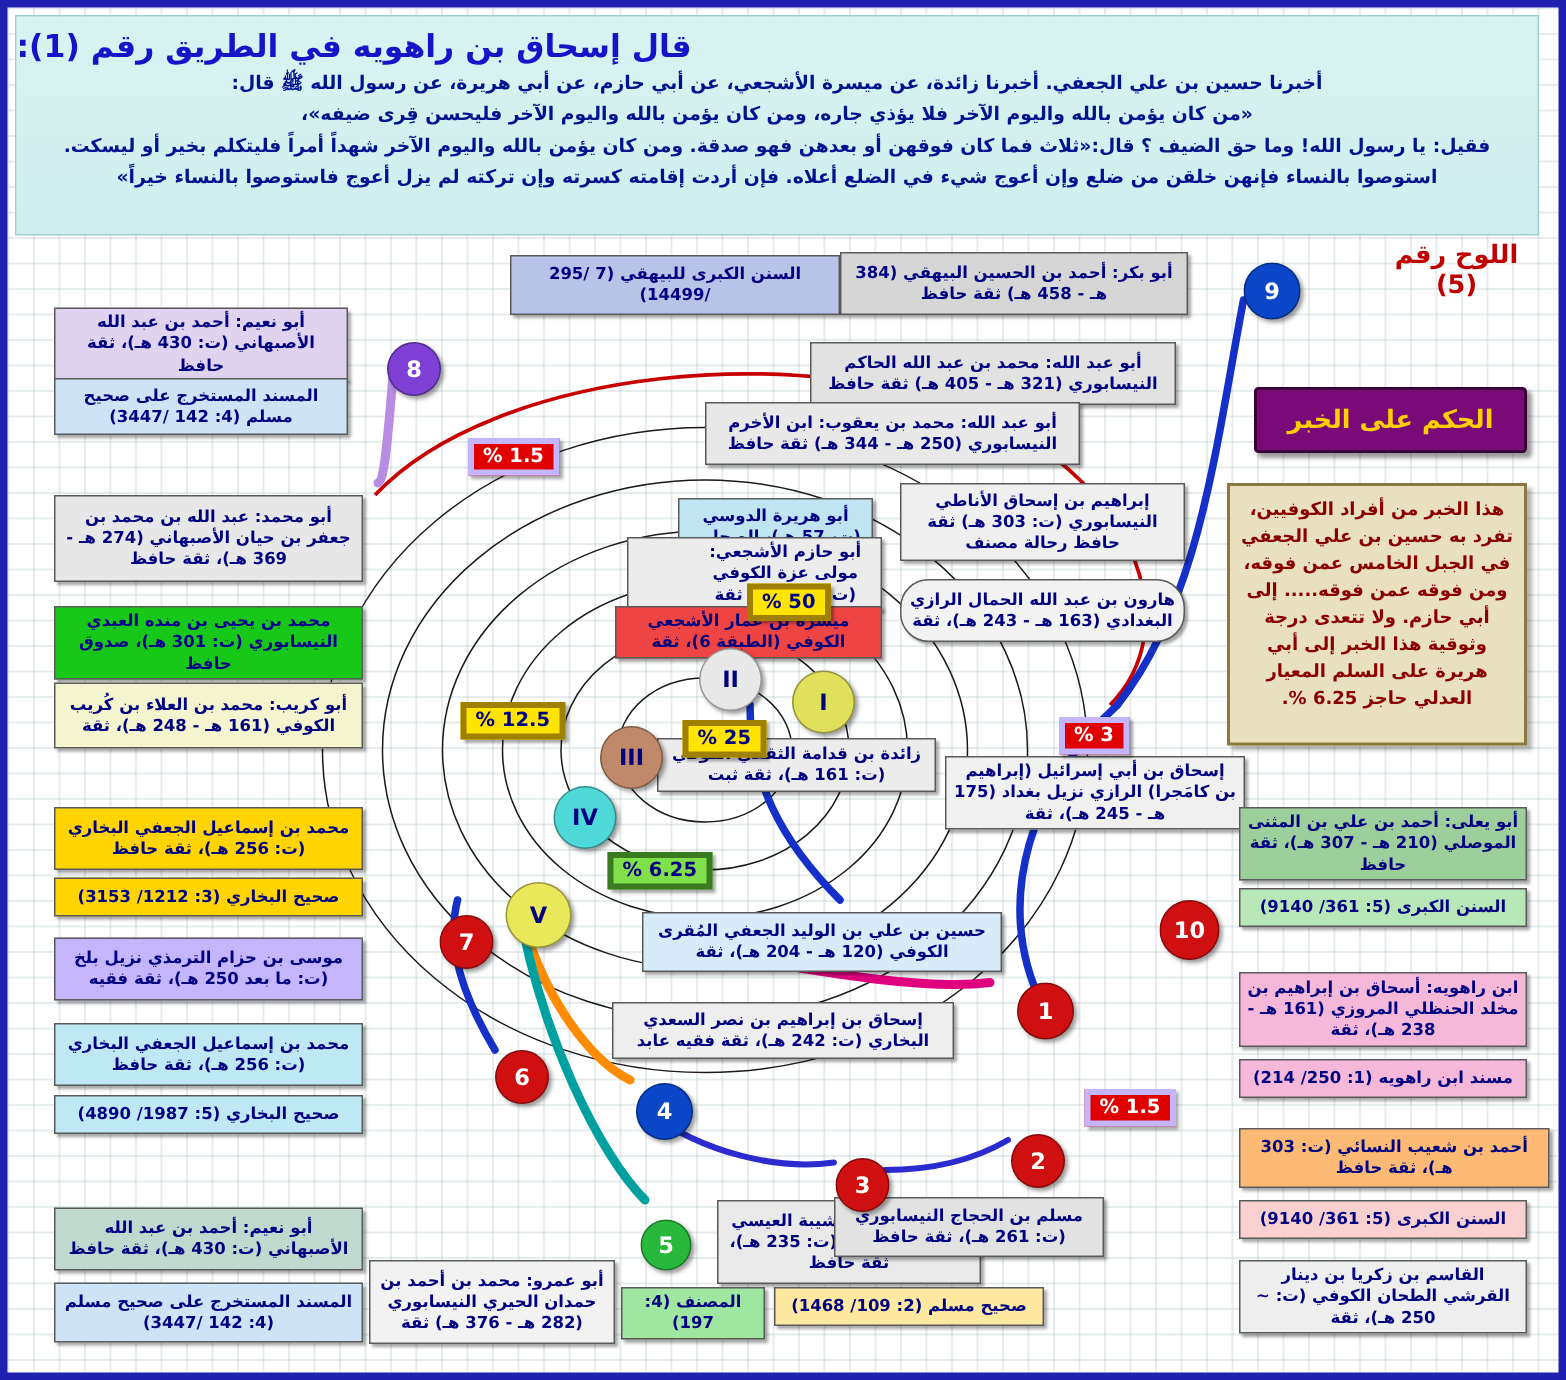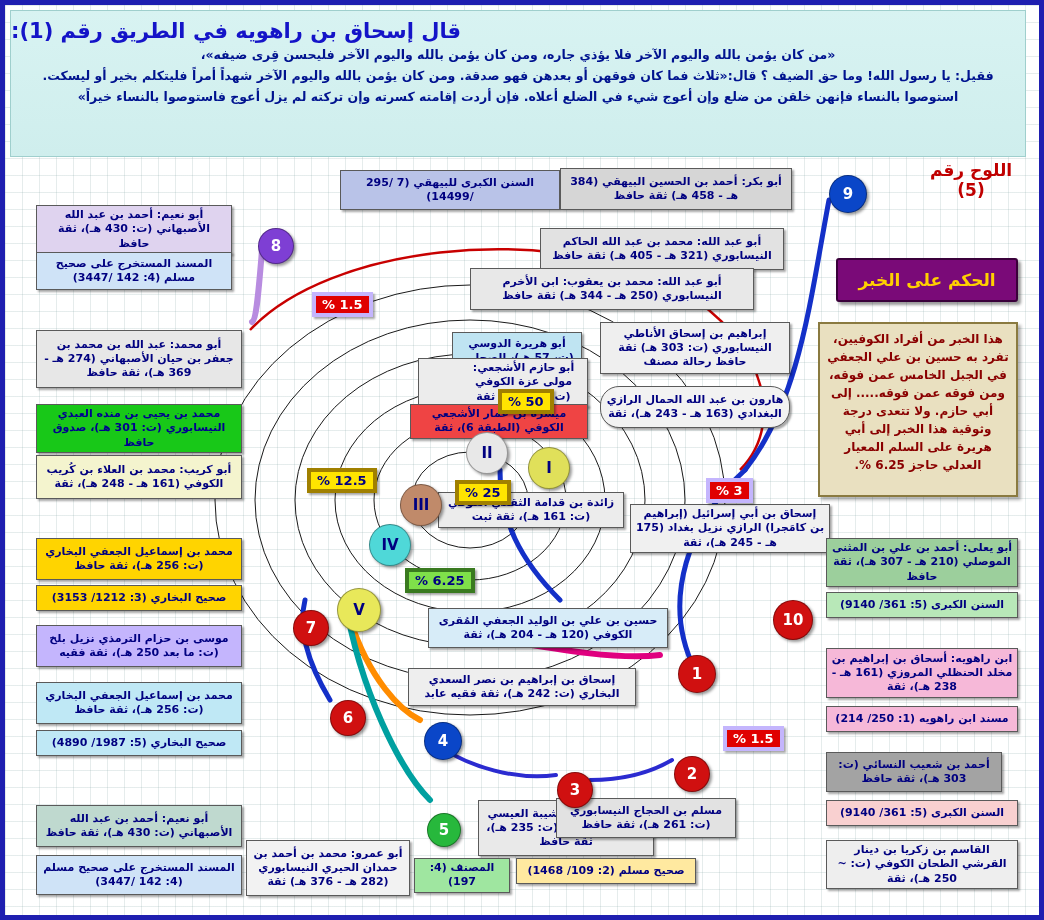--- a/index.html
+++ b/index.html
@@ -69,20 +69,21 @@
       <path d="M262,250 C258,300 256,320 252,322"></path>
     </g>
     <g fill="none" stroke="#2b2bd0" stroke-width="4" stroke-linecap="round">
       <path d="M430,740 C470,770 520,780 556,775"></path>
       <path d="M590,780 C630,780 655,770 672,760"></path>
     </g>
   </svg>
 
   <div class="hdr">
     <div class="title">قال إسحاق بن راهويه في الطريق رقم (1):</div>
+    <p>أخبرنا حسين بن علي الجعفي. أخبرنا زائدة، عن ميسرة الأشجعي، عن أبي حازم، عن أبي هريرة، عن رسول الله ﷺ قال:</p>
     <p>«من كان يؤمن بالله واليوم الآخر فلا يؤذي جاره، ومن كان يؤمن بالله واليوم الآخر فليحسن قِرى ضيفه»،</p>
     <p>فقيل: يا رسول الله! وما حق الضيف ؟ قال:«ثلاث فما كان فوقهن أو بعدهن فهو صدقة. ومن كان يؤمن بالله واليوم الآخر شهداً أمراً فليتكلم بخير أو ليسكت.</p>
     <p>استوصوا بالنساء فإنهن خلقن من ضلع وإن أعوج شيء في الضلع أعلاه. فإن أردت إقامته كسرته وإن تركته لم يزل أعوج فاستوصوا بالنساء خيراً»</p>
   </div>
 
   <div style="position:absolute;left:916px;top:160px;width:110px;color:#c00000;font-weight:bold;font-size:17px;text-align:center;white-space:pre-line;">اللوح رقم
 (5)</div>
 
   <div class="hk">الحكم على الخبر</div>
   <div class="verdict">هذا الخبر من أفراد الكوفيين، تفرد به حسين بن علي الجعفي في الجبل الخامس عمن فوقه، ومن فوقه عمن فوقه..... إلى أبي حازم. ولا تتعدى درجة وثوقية هذا الخبر إلى أبي هريرة على السلم المعيار العدلي حاجز 6.25 %.</div>
@@ -96,41 +97,41 @@
       <div class="box" style="left: 36px; top: 538px; width: 206px; min-height: 42px; background: rgb(255, 212, 0); color: rgb(0, 0, 128); white-space: pre-line; display: flex; align-items: center; justify-content: center;">محمد بن إسماعيل الجعفي البخاري (ت: 256 هـ)، ثقة حافظ</div>
       <div class="box" style="left: 36px; top: 585px; width: 206px; min-height: 26px; background: rgb(255, 212, 0); color: rgb(0, 0, 128); white-space: pre-line; display: flex; align-items: center; justify-content: center;">صحيح البخاري (3: 1212/ 3153)</div>
       <div class="box" style="left: 36px; top: 625px; width: 206px; min-height: 42px; background: #c4b5fd; color: rgb(0, 0, 128); white-space: pre-line; display: flex; align-items: center; justify-content: center;">موسى بن حزام الترمذي نزيل بلخ (ت: ما بعد 250 هـ)، ثقة فقيه</div>
       <div class="box" style="left: 36px; top: 682px; width: 206px; min-height: 42px; background: rgb(191, 232, 245); color: rgb(0, 0, 128); white-space: pre-line; display: flex; align-items: center; justify-content: center;">محمد بن إسماعيل الجعفي البخاري (ت: 256 هـ)، ثقة حافظ</div>
       <div class="box" style="left: 36px; top: 730px; width: 206px; min-height: 26px; background: rgb(191, 232, 245); color: rgb(0, 0, 128); white-space: pre-line; display: flex; align-items: center; justify-content: center;">صحيح البخاري (5: 1987/ 4890)</div>
       <div class="box" style="left: 36px; top: 805px; width: 206px; min-height: 42px; background: rgb(191, 217, 207); color: rgb(0, 0, 128); white-space: pre-line; display: flex; align-items: center; justify-content: center;">أبو نعيم: أحمد بن عبد الله الأصبهاني (ت: 430 هـ)، ثقة حافظ</div>
       <div class="box" style="left: 36px; top: 855px; width: 206px; min-height: 40px; background: rgb(207, 227, 247); color: rgb(0, 0, 128); white-space: pre-line; display: flex; align-items: center; justify-content: center;">المسند المستخرج على صحيح مسلم (4: 142 /3447)</div>
       <div class="box" style="left: 340px; top: 170px; width: 220px; min-height: 40px; background: rgb(185, 195, 232); color: rgb(0, 0, 128); white-space: pre-line; display: flex; align-items: center; justify-content: center;">السنن الكبرى للبيهقي (7 /295 /14499)</div>
       <div class="box" style="left: 560px; top: 168px; width: 232px; min-height: 42px; background: rgb(214, 214, 214); color: rgb(0, 0, 128); white-space: pre-line; display: flex; align-items: center; justify-content: center;">أبو بكر: أحمد بن الحسين البيهقي (384 هـ - 458 هـ) ثقة حافظ</div>
       <div class="box" style="left: 540px; top: 228px; width: 244px; min-height: 42px; background: rgb(226, 226, 226); color: rgb(0, 0, 128); white-space: pre-line; display: flex; align-items: center; justify-content: center;">أبو عبد الله: محمد بن عبد الله الحاكم النيسابوري (321 هـ - 405 هـ) ثقة حافظ</div>
-      <div class="box" style="left: 470px; top: 268px; width: 284px; min-height: 42px; background: rgb(232, 232, 232); color: rgb(0, 0, 128); white-space: pre-line; display: flex; align-items: center; justify-content: center;">أبو عبد الله: محمد بن يعقوب: ابن الأخرم النيسابوري (250 هـ - 344 هـ) ثقة حافظ</div>
+      <div class="box" style="left: 470px; top: 268px; width: 250px; min-height: 42px; background: rgb(232, 232, 232); color: rgb(0, 0, 128); white-space: pre-line; display: flex; align-items: center; justify-content: center;">أبو عبد الله: محمد بن يعقوب: ابن الأخرم النيسابوري (250 هـ - 344 هـ) ثقة حافظ</div>
       <div class="box" style="left: 600px; top: 322px; width: 190px; min-height: 52px; background: rgb(239, 239, 239); color: rgb(0, 0, 128); white-space: pre-line; display: flex; align-items: center; justify-content: center;">إبراهيم بن إسحاق الأناطي النيسابوري (ت: 303 هـ) ثقة حافظ رحالة مصنف</div>
       <div class="box" style="left: 600px; top: 386px; width: 190px; min-height: 42px; background: rgb(242, 242, 242); color: rgb(0, 0, 128); white-space: pre-line; display: flex; align-items: center; justify-content: center; border-radius: 19px;">هارون بن عبد الله الحمال الرازي البغدادي (163 هـ - 243 هـ)، ثقة</div>
       <div class="box" style="left: 452px; top: 332px; width: 130px; min-height: 38px; background: rgb(191, 228, 242); color: rgb(0, 0, 128); white-space: pre-line; display: flex; align-items: center; justify-content: center;">أبو هريرة الدوسي
 (ت، 57 هـ)، الصحابي</div>
       <div class="box" style="left: 418px; top: 358px; width: 170px; min-height: 36px; background: rgb(236, 236, 236); color: rgb(0, 0, 128); white-space: pre-line; display: flex; align-items: center; justify-content: center; padding-left: 45px;">أبو حازم الأشجعي: مولى عزة الكوفي (ت: 101 هـ)، ثقة</div>
       <div class="box" style="left: 410px; top: 404px; width: 178px; min-height: 34px; background: #ef4444; color: rgb(0, 0, 128); white-space: pre-line; display: flex; align-items: center; justify-content: center;">ميسرة بن عمار الأشجعي الكوفي (الطبقة 6)، ثقة</div>
       <div class="box" style="left: 438px; top: 492px; width: 186px; min-height: 36px; background: rgb(236, 236, 236); color: rgb(0, 0, 128); white-space: pre-line; display: flex; align-items: center; justify-content: center;">زائدة بن قدامة الثقفي الكوفي (ت: 161 هـ)، ثقة ثبت</div>
       <div class="box" style="left: 630px; top: 504px; width: 200px; min-height: 42px; background: rgb(240, 240, 240); color: rgb(0, 0, 128); white-space: pre-line; display: flex; align-items: center; justify-content: center;">إسحاق بن أبي إسرائيل (إبراهيم بن كامَجرا) الرازي نزيل بغداد (175 هـ - 245 هـ)، ثقة</div>
       <div class="box" style="left: 428px; top: 608px; width: 240px; min-height: 40px; background: rgb(215, 236, 248); color: rgb(0, 0, 128); white-space: pre-line; display: flex; align-items: center; justify-content: center;">حسين بن علي بن الوليد الجعفي المُقرى الكوفي (120 هـ - 204 هـ)، ثقة</div>
       <div class="box" style="left: 408px; top: 668px; width: 228px; min-height: 38px; background: rgb(238, 238, 238); color: rgb(0, 0, 128); white-space: pre-line; display: flex; align-items: center; justify-content: center;">إسحاق بن إبراهيم بن نصر السعدي البخاري (ت: 242 هـ)، ثقة فقيه عابد</div>
       <div class="box" style="left: 478px; top: 800px; width: 176px; min-height: 56px; background: rgb(233, 233, 233); color: rgb(0, 0, 128); white-space: pre-line; display: flex; align-items: center; justify-content: center;">عبد الله بن أبي شيبة العيسي أبو بكر: الكوفي (ت: 235 هـ)، ثقة حافظ</div>
       <div class="box" style="left: 556px; top: 798px; width: 180px; min-height: 40px; background: rgb(226, 226, 226); color: rgb(0, 0, 128); white-space: pre-line; display: flex; align-items: center; justify-content: center;">مسلم بن الحجاج النيسابوري (ت: 261 هـ)، ثقة حافظ</div>
       <div class="box" style="left: 516px; top: 858px; width: 180px; min-height: 26px; background: rgb(255, 233, 160); color: rgb(0, 0, 128); white-space: pre-line; display: flex; align-items: center; justify-content: center;">صحيح مسلم (2: 109/ 1468)</div>
       <div class="box" style="left: 414px; top: 858px; width: 96px; min-height: 26px; background: rgb(159, 230, 160); color: rgb(0, 0, 128); white-space: pre-line; display: flex; align-items: center; justify-content: center;">المصنف (4: 197)</div>
       <div class="box" style="left: 246px; top: 840px; width: 164px; min-height: 56px; background: rgb(242, 242, 242); color: rgb(0, 0, 128); white-space: pre-line; display: flex; align-items: center; justify-content: center;">أبو عمرو: محمد بن أحمد بن حمدان الحيري النيسابوري (282 هـ - 376 هـ) ثقة</div>
       <div class="box" style="left: 826px; top: 538px; width: 192px; min-height: 46px; background: rgb(156, 207, 156); color: rgb(0, 0, 128); white-space: pre-line; display: flex; align-items: center; justify-content: center;">أبو يعلى: أحمد بن علي بن المثنى الموصلي (210 هـ - 307 هـ)، ثقة حافظ</div>
       <div class="box" style="left: 826px; top: 592px; width: 192px; min-height: 26px; background: rgb(184, 232, 184); color: rgb(0, 0, 128); white-space: pre-line; display: flex; align-items: center; justify-content: center;">السنن الكبرى (5: 361/ 9140)</div>
       <div class="box" style="left: 826px; top: 648px; width: 192px; min-height: 50px; background: rgb(246, 184, 216); color: rgb(0, 0, 128); white-space: pre-line; display: flex; align-items: center; justify-content: center;">ابن راهويه: أسحاق بن إبراهيم بن مخلد الحنظلي المروزي (161 هـ - 238 هـ)، ثقة</div>
       <div class="box" style="left: 826px; top: 706px; width: 192px; min-height: 26px; background: rgb(246, 184, 216); color: rgb(0, 0, 128); white-space: pre-line; display: flex; align-items: center; justify-content: center;">مسند ابن راهويه (1: 250/ 214)</div>
-      <div class="box" style="left: 826px; top: 752px; width: 176px; min-height: 40px; background: #a3a3a3; color: rgb(0, 0, 128); white-space: pre-line; display: flex; align-items: center; justify-content: center;">أحمد بن شعيب النسائي (ت: 303 هـ)، ثقة حافظ</div>
+      <div class="box" style="left: 826px; top: 752px; width: 207px; min-height: 40px; background: #fdba74; color: rgb(0, 0, 128); white-space: pre-line; display: flex; align-items: center; justify-content: center;">أحمد بن شعيب النسائي (ت: 303 هـ)، ثقة حافظ</div>
       <div class="box" style="left: 826px; top: 800px; width: 192px; min-height: 26px; background: rgb(249, 208, 208); color: rgb(0, 0, 128); white-space: pre-line; display: flex; align-items: center; justify-content: center;">السنن الكبرى (5: 361/ 9140)</div>
       <div class="box" style="left: 826px; top: 840px; width: 192px; min-height: 42px; background: rgb(238, 238, 238); color: rgb(0, 0, 128); white-space: pre-line; display: flex; align-items: center; justify-content: center;">القاسم بن زكريا بن دينار القرشي الطحان الكوفي (ت: ~ 250 هـ)، ثقة</div>
       <div class="pct" style="left: 312px; top: 292px;">1.5 %</div>
       <div class="pct y" style="left: 498px; top: 389px;">50 %</div>
       <div class="pct y" style="left: 307px; top: 468px;">12.5 %</div>
       <div class="pct y" style="left: 455px; top: 480px;">25 %</div>
       <div class="pct" style="left: 706px; top: 478px;">3 %</div>
       <div class="pct g" style="left: 370px; top: 568px; margin-left: 35px;">6.25 %</div>
       <div class="pct" style="left: 723px; top: 726px;">1.5 %</div>
       <div class="node" style="left: 829px; top: 175px; width: 36px; height: 36px; background: rgb(10, 70, 200); color: rgb(255, 255, 255);">9</div>

